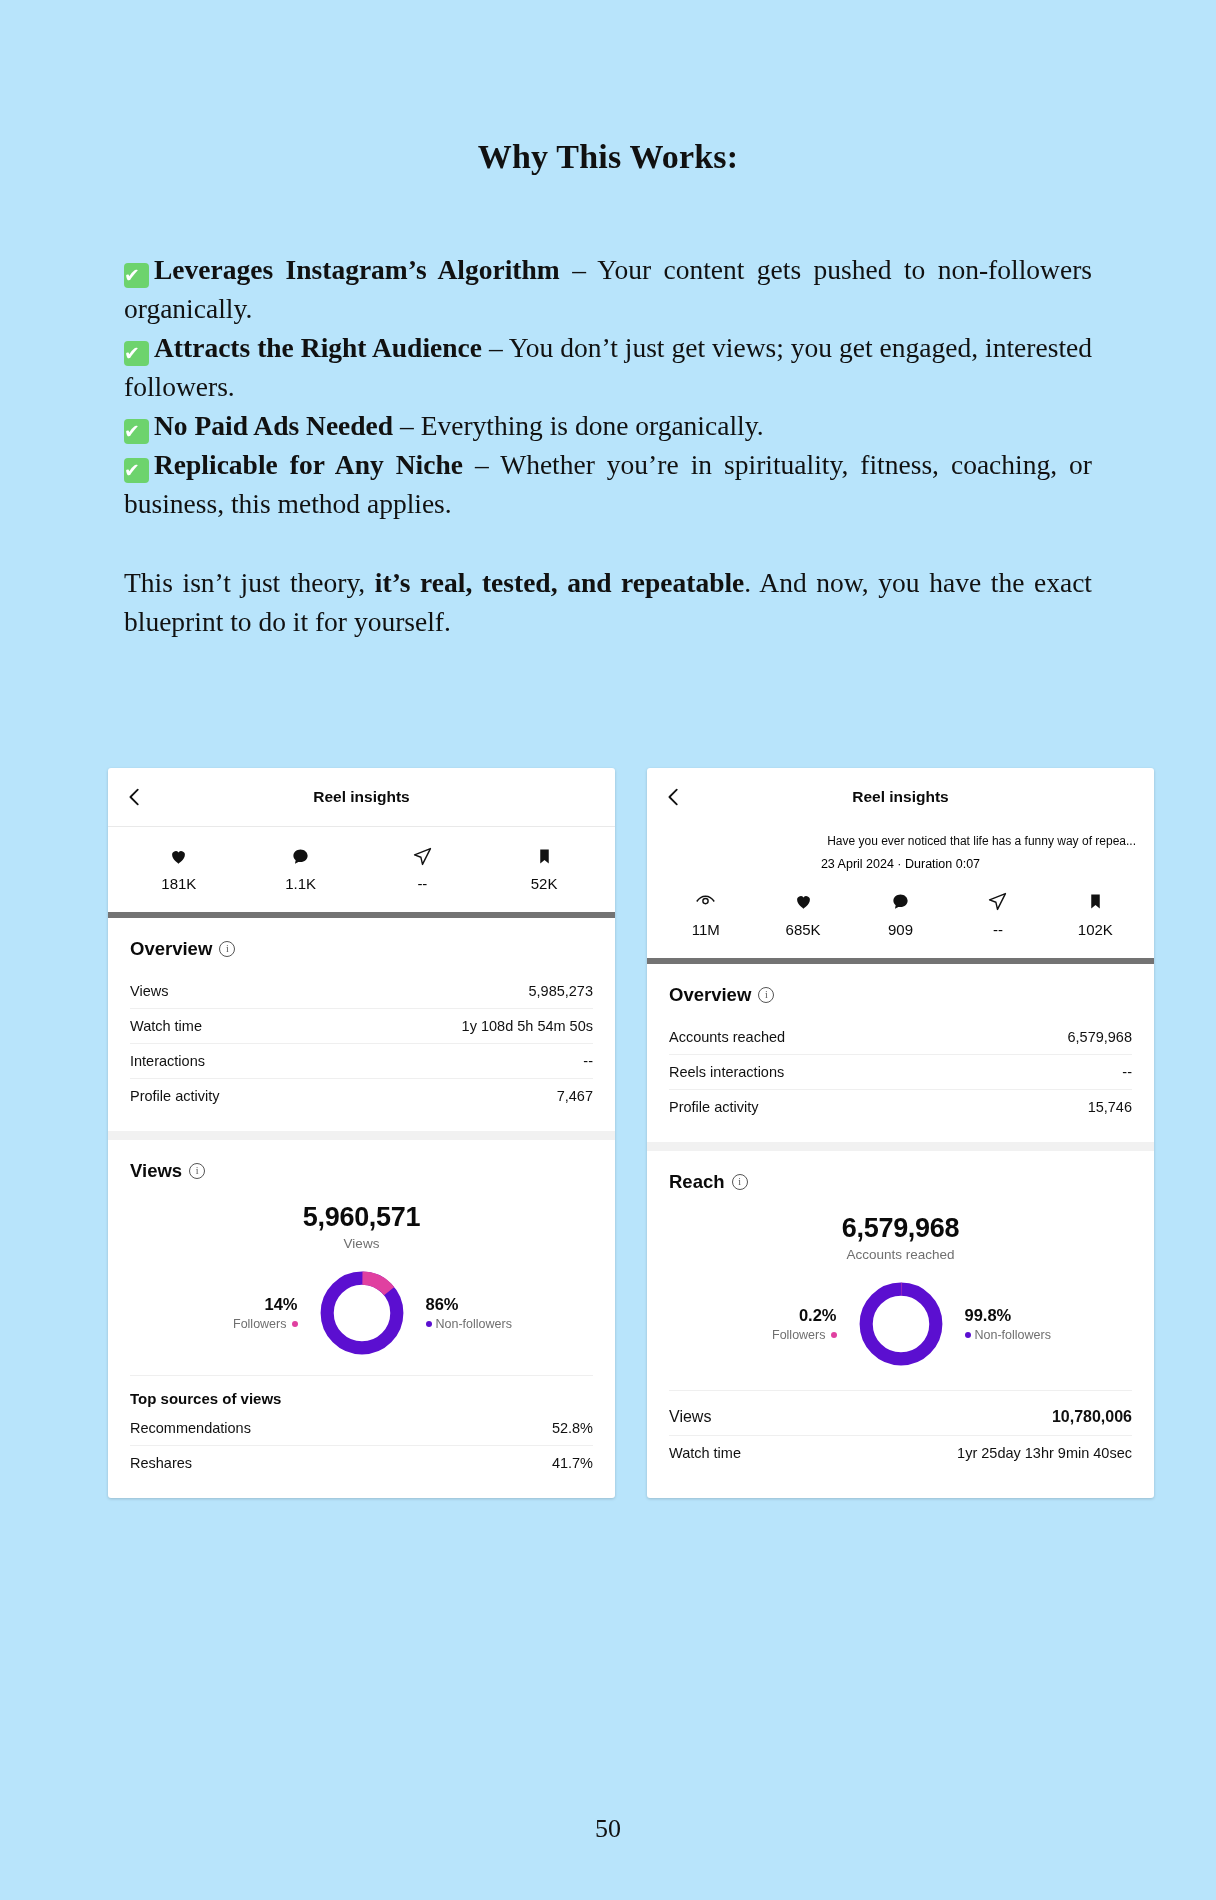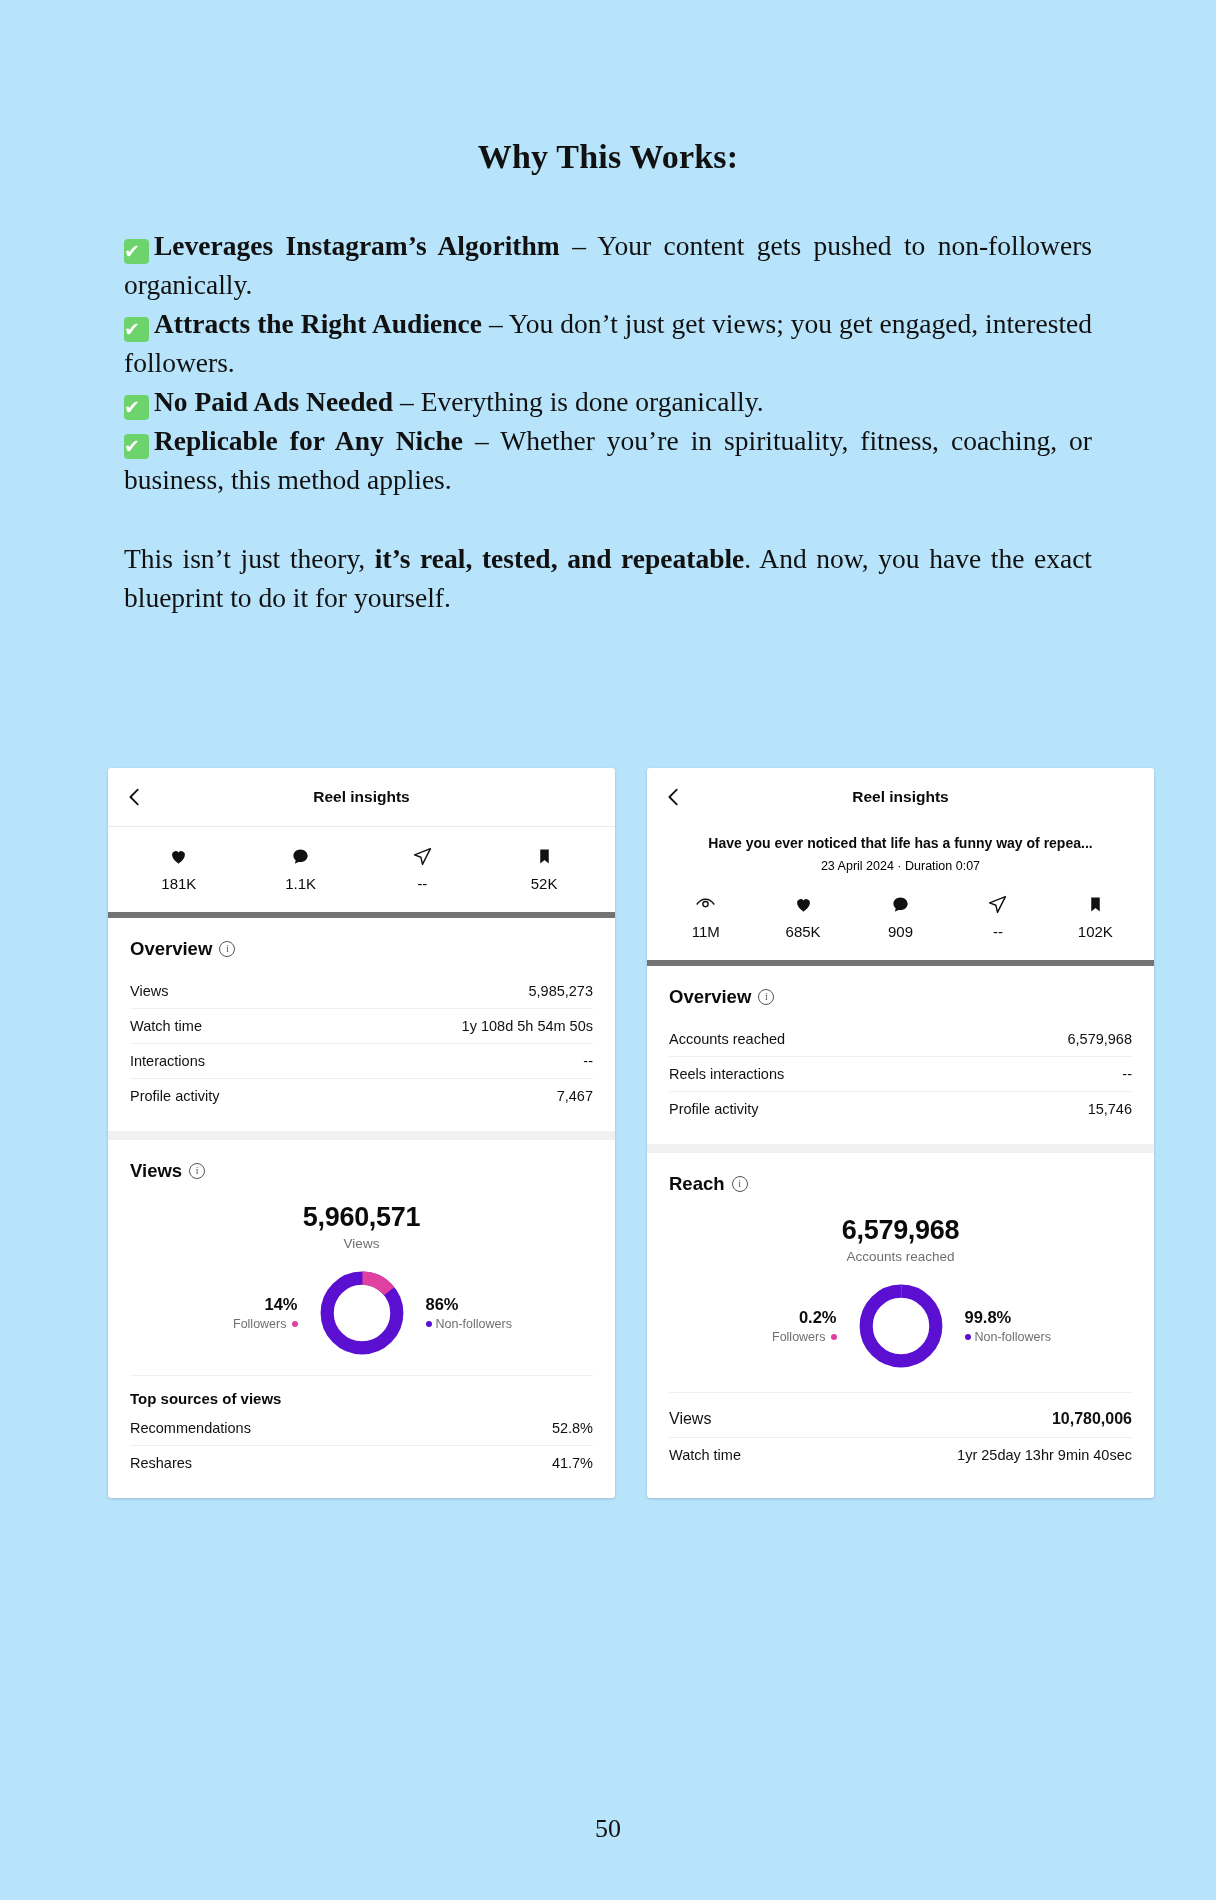--- a/index.html
+++ b/index.html
@@ -23,21 +23,21 @@
   }
   h1.title {
     text-align: center;
     font-size: 34px;
     font-weight: bold;
     margin: 0;
     padding-top: 122px;
     letter-spacing: .2px;
   }
   .body-text {
-    margin-top: 50px;
+    margin-top: 74px;
     font-size: 27.5px;
     line-height: 1.42;
     text-align: justify;
   }
   .bullet-line {
     text-align: justify;
     text-align-last: left;
   }
   .check {
     display: inline-block;
@@ -101,23 +101,24 @@
   .back svg { display: block; }
   .card-title {
     font-size: 15.5px;
     font-weight: bold;
   }
   .caption {
     padding: 8px 18px 0;
     text-align: center;
   }
   .caption .cap-text {
-    font-size: 14px;
-    font-weight: bold;
+    font-size: 12px;
+    font-weight: normal;
     line-height: 1.3;
+    text-align: right;
   }
   .caption .cap-sub {
     font-size: 12.5px;
     color: #000000;
     margin-top: 7px;
   }
   .metrics {
     display: flex;
     padding: 18px 10px 20px;
     border-bottom: 6px solid #737373;

